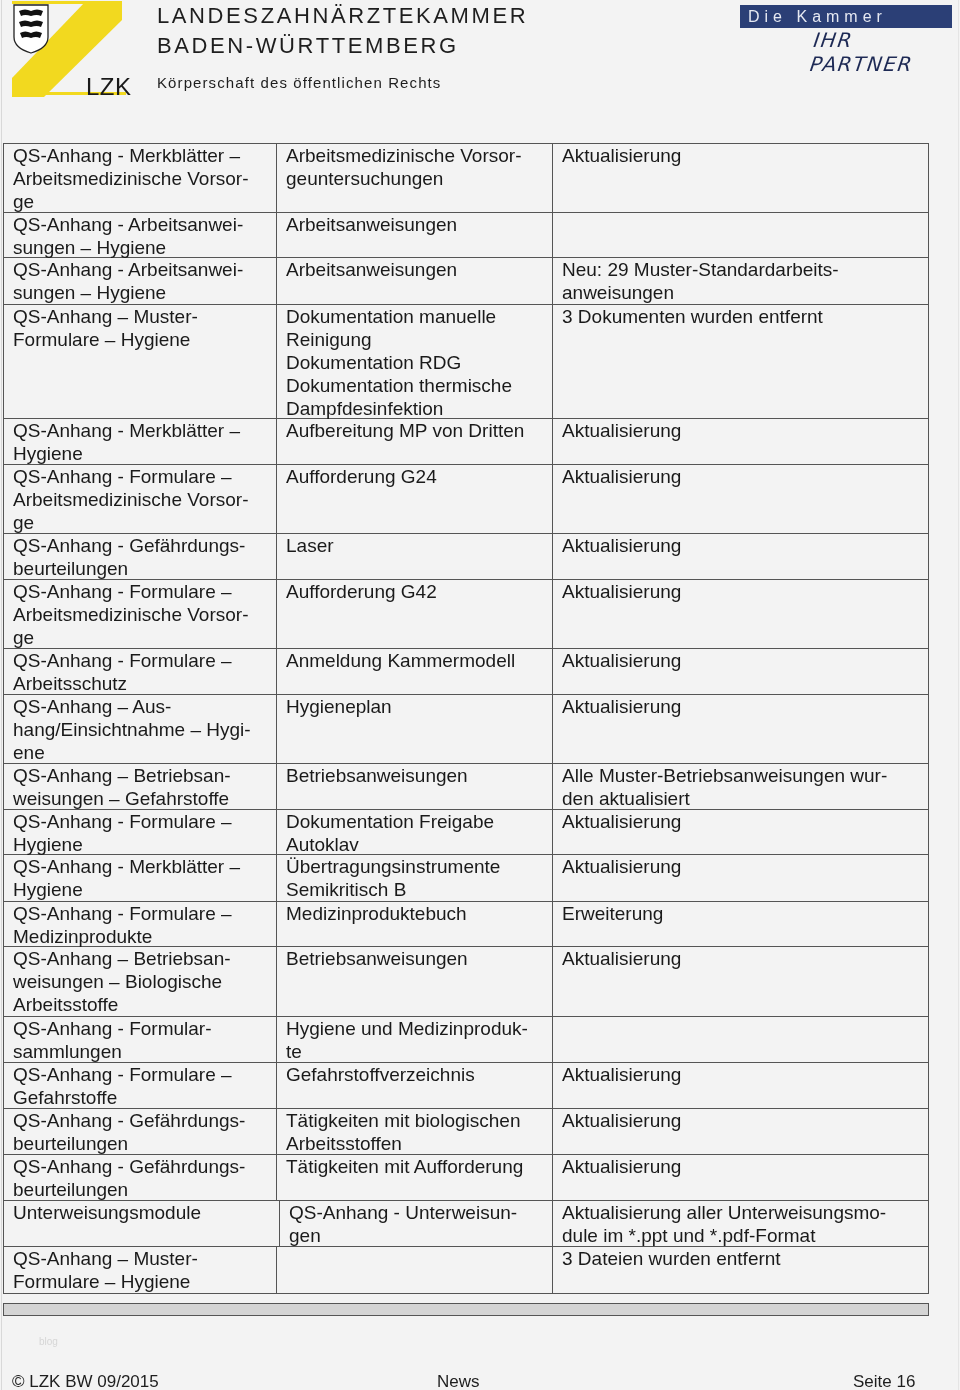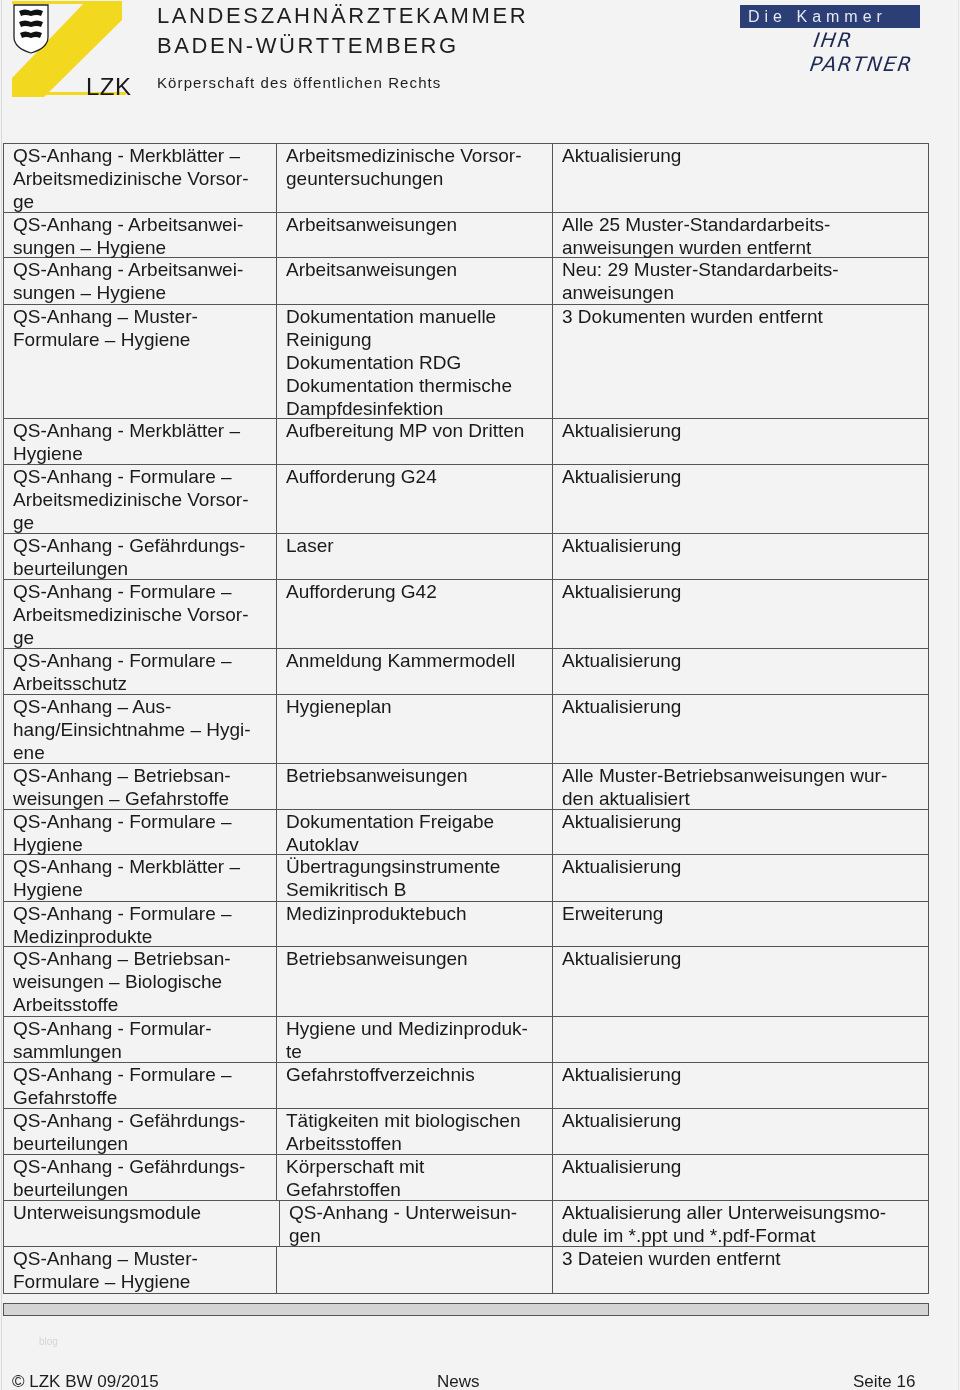--- a/index.html
+++ b/index.html
@@ -14,21 +14,21 @@
   .logo { position:absolute; left:8px; top:0; width:118px; height:100px; }
   .lzk-text { position:absolute; left:86px; top:73px; font-size:24px; color:#1a1a1a; letter-spacing:0.5px;text-align:center; }
   .org-line1, .org-line2 {
     position:absolute; left:157px; font-size:22px; letter-spacing:2.6px; color:#1e1e1e;
   }
   .org-line1 { top:3px; }
   .org-line2 { top:33px; }
   .org-sub { position:absolute; left:157px; top:74px; font-size:15px; letter-spacing:1.1px; color:#1e1e1e; }
 
   .kammer-box {
-    position:absolute; left:740px; top:5px; width:180px; height:23px; background:#2b3f76;
+    position:absolute; left:740px; top:5px; width:212px; height:23px; background:#2b3f76;
     color:#e6e9f2; font-size:16px; letter-spacing:5px; line-height:23px; padding-left:8px; box-sizing:border-box;
   }
   .partner {
     position:absolute; left:812px; top:28px; font-size:20px; font-style:italic; color:#1e2a55;
     font-family:"DejaVu Sans", sans-serif; letter-spacing:1.5px; transform:skewX(-8deg);
   }
 
   
   .table { position:absolute; left:3px; top:143px; width:926px; border:1.5px solid #555; border-bottom:none; box-sizing:border-box; }
   .row { display:flex; border-bottom:1.5px solid #555; }
@@ -75,22 +75,20 @@
 Arbeitsmedizinische Vorsor-
 ge</div>
       <div class="cell c2">Arbeitsmedizinische Vorsor-
 geuntersuchungen</div>
       <div class="cell c3">Aktualisierung</div>
     </div>
     <div class="row" style="height: 44.5px;">
       <div class="cell c1">QS-Anhang - Arbeitsanwei-
 sungen – Hygiene</div>
       <div class="cell c2">Arbeitsanweisungen</div>
-      <div class="cell c3">Alle 25 Muster-Standardarbeits-
-anweisungen wurden entfernt</div>
     </div>
     <div class="row" style="height: 45.5px;">
       <div class="cell c1">QS-Anhang - Arbeitsanwei-
 sungen – Hygiene</div>
       <div class="cell c2">Arbeitsanweisungen</div>
       <div class="cell c3">Neu: 29 Muster-Standardarbeits-
 anweisungen</div>
     </div>
     <div class="row" style="height: 113.5px;">
       <div class="cell c1">QS-Anhang – Muster-
@@ -190,21 +188,21 @@
     <div class="row" style="height: 45.5px;">
       <div class="cell c1">QS-Anhang - Gefährdungs-
 beurteilungen</div>
       <div class="cell c2">Tätigkeiten mit biologischen
 Arbeitsstoffen</div>
       <div class="cell c3">Aktualisierung</div>
     </div>
     <div class="row" style="height: 44.5px;">
       <div class="cell c1">QS-Anhang - Gefährdungs-
 beurteilungen</div>
-      <div class="cell c2">Körperschaft mit Gefahrstoffen</div>
+      <div class="cell c2">Tätigkeiten mit Aufforderung</div>
       <div class="cell c3">Aktualisierung</div>
     </div>
     <div class="row" style="height: 45.5px;">
       <div class="cell c2">Unterweisungsmodule</div>
       <div class="cell c1">QS-Anhang - Unterweisun-
 gen</div>
       <div class="cell c3">Aktualisierung aller Unterweisungsmo-
 dule im *.ppt und *.pdf-Format</div>
     </div>
     <div class="row" style="height: 45.5px;">

